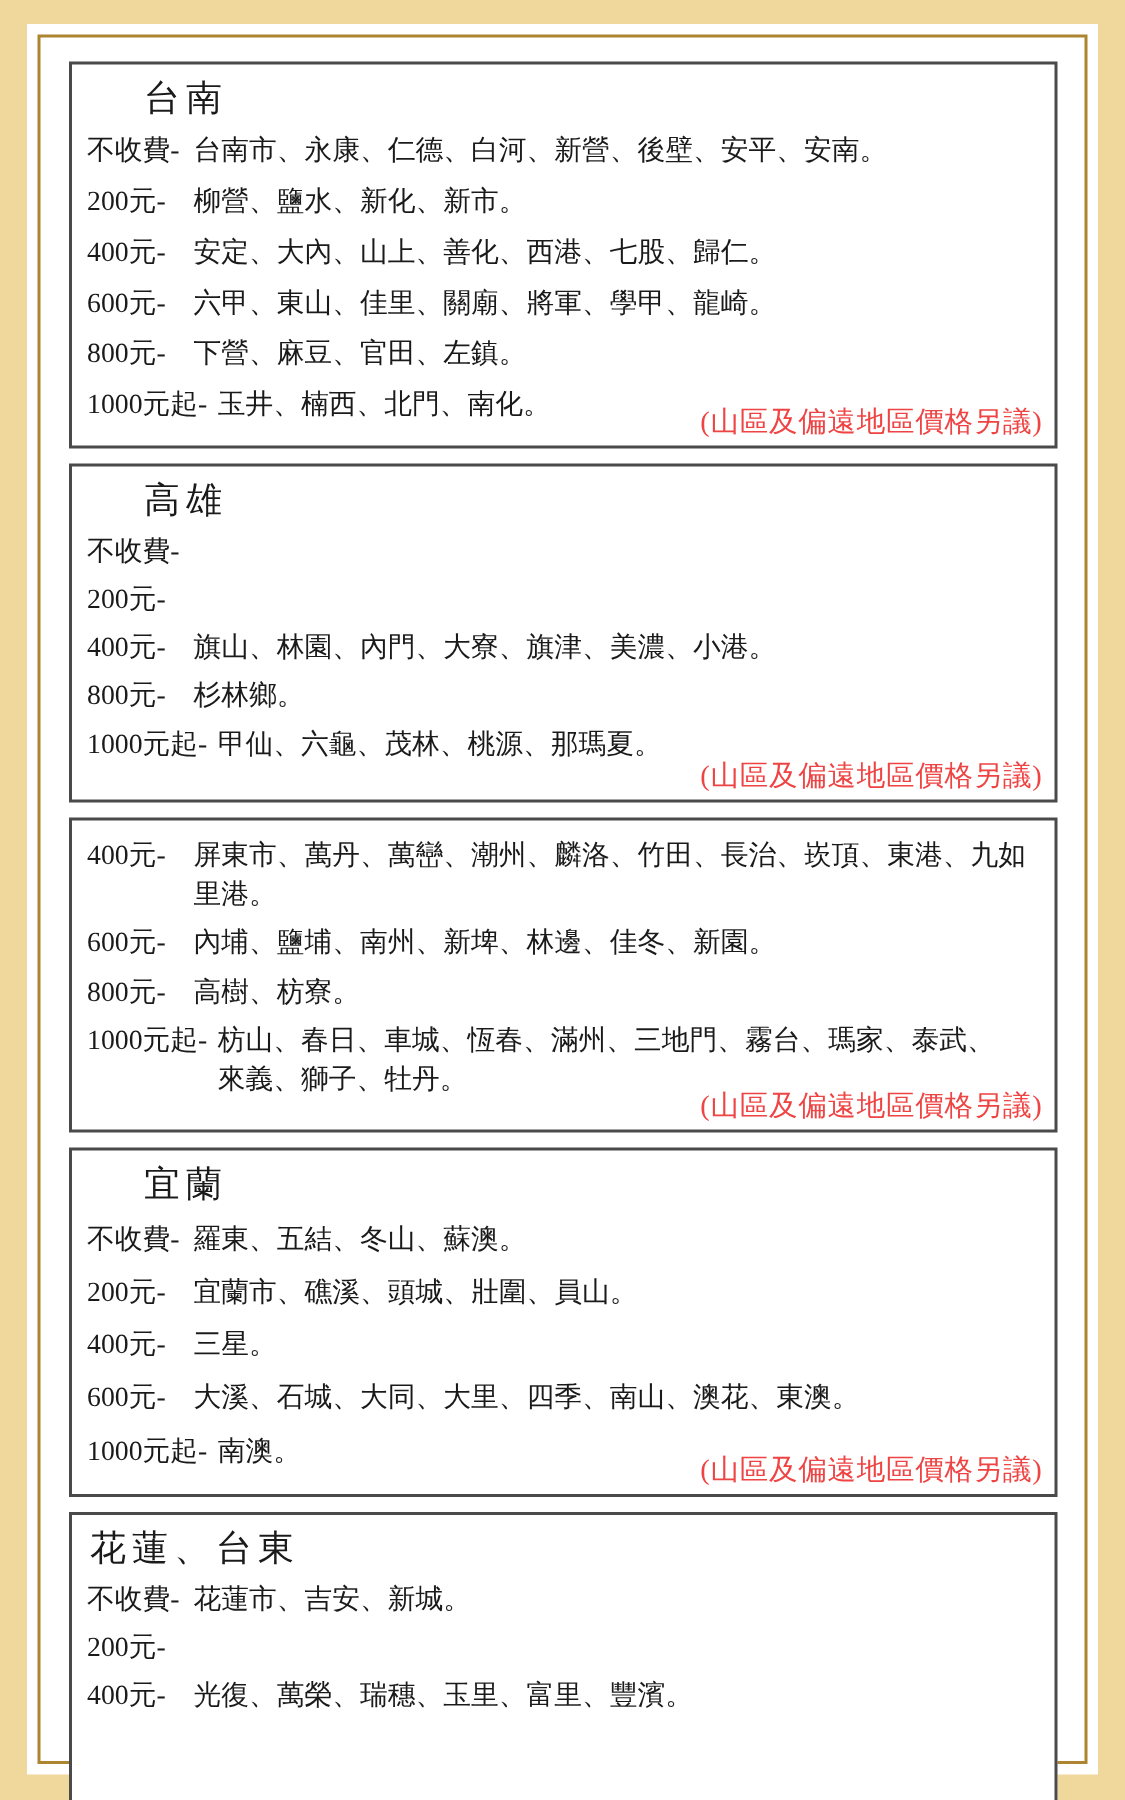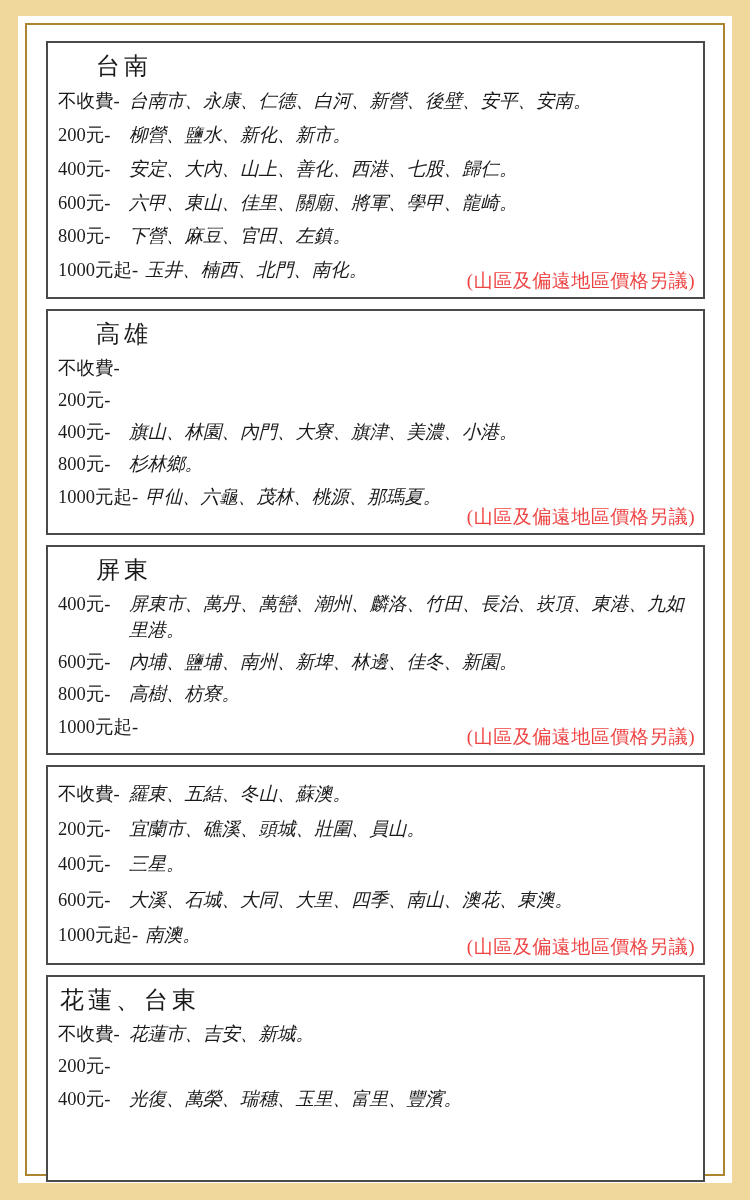--- a/index.html
+++ b/index.html
@@ -62,21 +62,20 @@
   .label {
     flex: 0 0 auto;
     min-width: 64px;
     text-align: left;
     white-space: nowrap;
   }
   .districts {
     margin-left: 7px;
     white-space: pre-line;
     flex: 1;
-    font-style: italic;
   }
   .note {
     position: absolute;
     right: 8px;
     bottom: 3px;
     color: #ef4444;
     font-size: 19px;
     letter-spacing: 0.5px;
   }
 </style>
@@ -146,46 +145,48 @@
 
   <div class="row">
     <span class="label">1000元起-</span>
     <span class="districts">甲仙、六龜、茂林、桃源、那瑪夏。</span>
   </div>
 </div>
     <div class="note">(山區及偏遠地區價格另議)</div>
   </section>
 
   <section class="box">
-    <h2 class="title">屏東</h2>
     <div class="rows">
   <div class="row">
     <span class="label">400元-</span>
     <span class="districts">屏東市、萬丹、萬巒、潮州、麟洛、竹田、長治、崁頂、東港、九如
 里港。</span>
   </div>
 
   <div class="row">
     <span class="label">600元-</span>
     <span class="districts">內埔、鹽埔、南州、新埤、林邊、佳冬、新園。</span>
   </div>
 
   <div class="row">
     <span class="label">800元-</span>
     <span class="districts">高樹、枋寮。</span>
   </div>
 
   <div class="row">
     <span class="label">1000元起-</span>
-  </div>
-</div>
-    <div class="note">(山區及偏遠地區價格另議)</div>
-  </section>
-
-  <section class="box">
+    <span class="districts">枋山、春日、車城、恆春、滿州、三地門、霧台、瑪家、泰武、
+來義、獅子、牡丹。</span>
+  </div>
+</div>
+    <div class="note">(山區及偏遠地區價格另議)</div>
+  </section>
+
+  <section class="box">
+    <h2 class="title">宜蘭</h2>
     <div class="rows">
   <div class="row">
     <span class="label">不收費-</span>
     <span class="districts">羅東、五結、冬山、蘇澳。</span>
   </div>
 
   <div class="row">
     <span class="label">200元-</span>
     <span class="districts">宜蘭市、礁溪、頭城、壯圍、員山。</span>
   </div>

